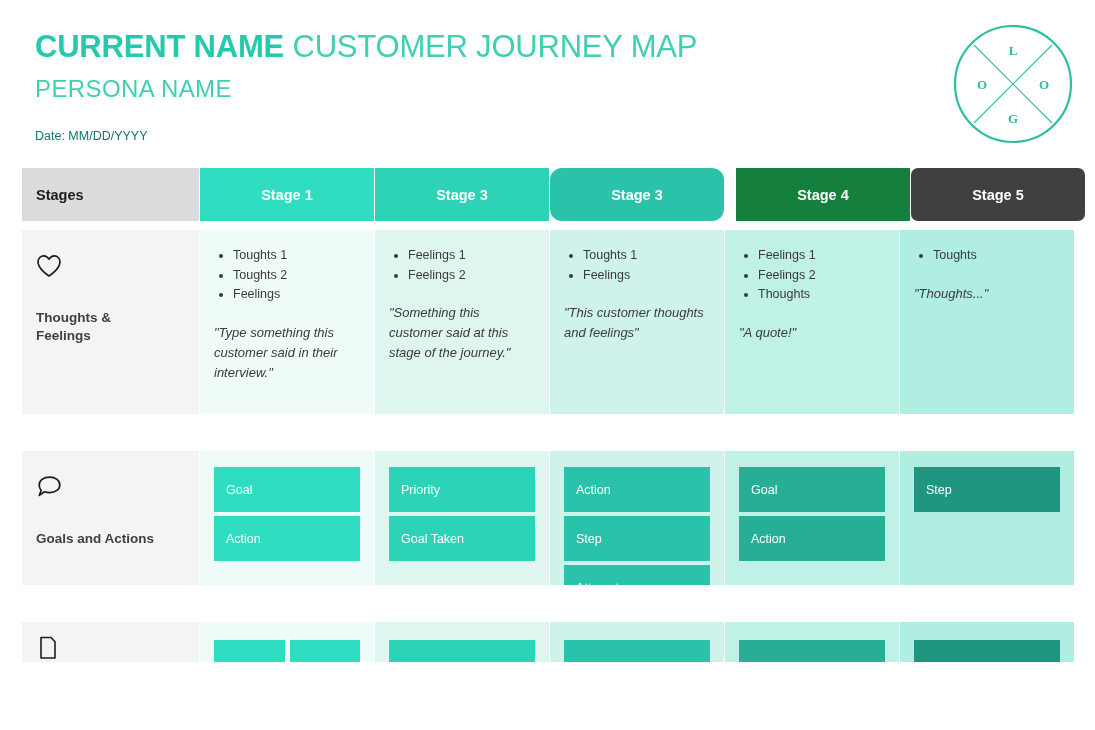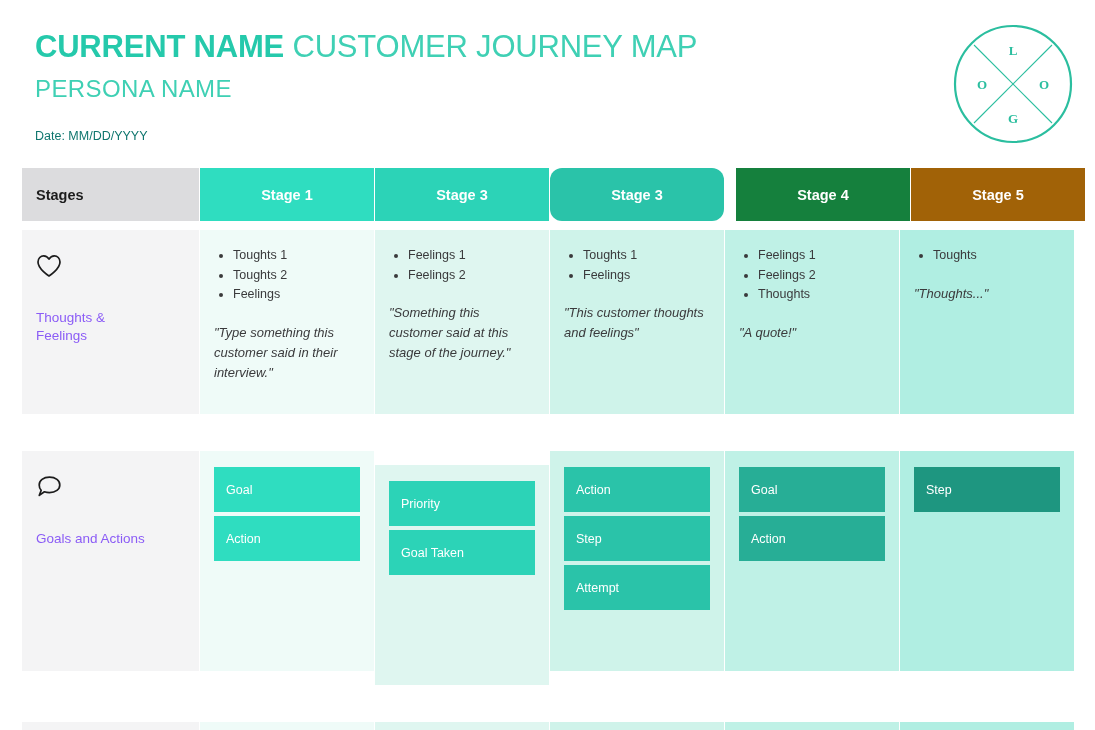--- a/index.html
+++ b/index.html
@@ -60,21 +60,21 @@
   
   .body-label {
     background: #F4F4F5;
     padding: 24px 14px 0 14px;
   }
   .body-stage { padding: 16px 14px 0 14px; }
 
   .row-icon { width: 26px; height: 24px; margin-bottom: 12px; }
   .row-icon svg { display: block; }
   .row-label-text {
-    font-size: 13.5px; font-weight: 400; color: #8b5cf6; line-height: 18px; margin-top: 31px;
+    font-size: 13.5px; font-weight: 700; color: #404040; line-height: 18px; margin-top: 31px;
   }
 
   
   ul.bullets { list-style: none; margin: 0 0 0 2px; padding: 0; }
   ul.bullets li {
     position: relative;
     padding-left: 17px;
     font-size: 12.5px;
     line-height: 19.5px;
     color: #3A3A3C;
@@ -104,21 +104,21 @@
     font-size: 12.5px;
     color: #FFFFFF;
   }
   .chip.short { height: 22px; }
 
   .chip-pair { display: flex; gap: 5px; }
   .chip-pair .chip { flex: 1; }
 
   
   .row.r-thoughts .cell { height: 184px; }
-  .row.r-goals .cell { height: 220px; }
+  .row.r-goals .cell { height: 134px; }
   .row.r-third .cell { height: 40px; }
 
   .row.r-third .body-label { padding-top: 14px; }
   .row.r-third .body-stage { padding-top: 18px; }
 </style>
 </head>
 <body>
 
 <div class="page">
 
@@ -145,21 +145,21 @@
   </div>
 
   <div class="grid">
 
     <div class="row header-row">
       <div class="cell col-label hdr-label">Stages</div>
       <div class="cell col-stage hdr-stage" id="sh0" style="background: rgb(47, 221, 192);">Stage 1</div>
       <div class="cell col-stage hdr-stage" id="sh1" style="background: rgb(44, 211, 183);">Stage 3</div>
       <div class="cell col-stage hdr-stage" id="sh2" style="background: rgb(42, 195, 169); border-radius: 12px;">Stage 3</div>
       <div class="cell col-stage hdr-stage" id="sh3" style="background: #15803d; margin-left: 12px;">Stage 4</div>
-      <div class="cell col-stage hdr-stage" id="sh4" style="background: #a16207;">Stage 5</div>
+      <div class="cell col-stage hdr-stage" id="sh4" style="background: #404040; border-radius: 7px;">Stage 5</div>
     </div>
 
     <div class="row spacer"></div>
 
     <div class="row r-thoughts">
       <div class="cell col-label body-label">
         <div class="row-icon">
           <svg width="26" height="24" viewBox="0 0 26 24" xmlns="http://www.w3.org/2000/svg">
             <path d="M13 22 C13 22 2 15 2 8 C2 4.2 4.8 1.8 7.6 1.8 C10 1.8 12 3.4 13 5.2 C14 3.4 16 1.8 18.4 1.8 C21.2 1.8 24 4.2 24 8 C24 15 13 22 13 22 Z" fill="none" stroke="#1C1C1C" stroke-width="1.7" stroke-linejoin="round"></path>
           </svg>
@@ -216,21 +216,21 @@
         </div>
         <div class="row-label-text">Goals and Actions</div>
       </div>
 
       <div class="cell col-stage body-stage ga-cell" id="ga0" style="background: rgb(239, 251, 248);">
         <div class="chips" id="gac0">
             <div class="chip" style="background: rgb(47, 221, 192);">Goal</div>
             <div class="chip" style="background: rgb(47, 221, 192);">Action</div>
           </div>
       </div>
-      <div class="cell col-stage body-stage ga-cell" id="ga1" style="background: rgb(223, 246, 240); margin-top: 14px;">
+      <div class="cell col-stage body-stage ga-cell" id="ga1" style="background: rgb(223, 246, 240);">
         <div class="chips" id="gac1">
             <div class="chip" style="background: rgb(44, 211, 183);">Priority</div>
             <div class="chip" style="background: rgb(44, 211, 183);">Goal Taken</div>
           </div>
       </div>
       <div class="cell col-stage body-stage ga-cell" id="ga2" style="background: rgb(207, 243, 234);">
         <div class="chips" id="gac2">
             <div class="chip" style="background: rgb(42, 195, 169);">Action</div>
             <div class="chip" style="background: rgb(42, 195, 169);">Step</div>
             <div class="chip" style="background: rgb(42, 195, 169);">Attempt</div>

